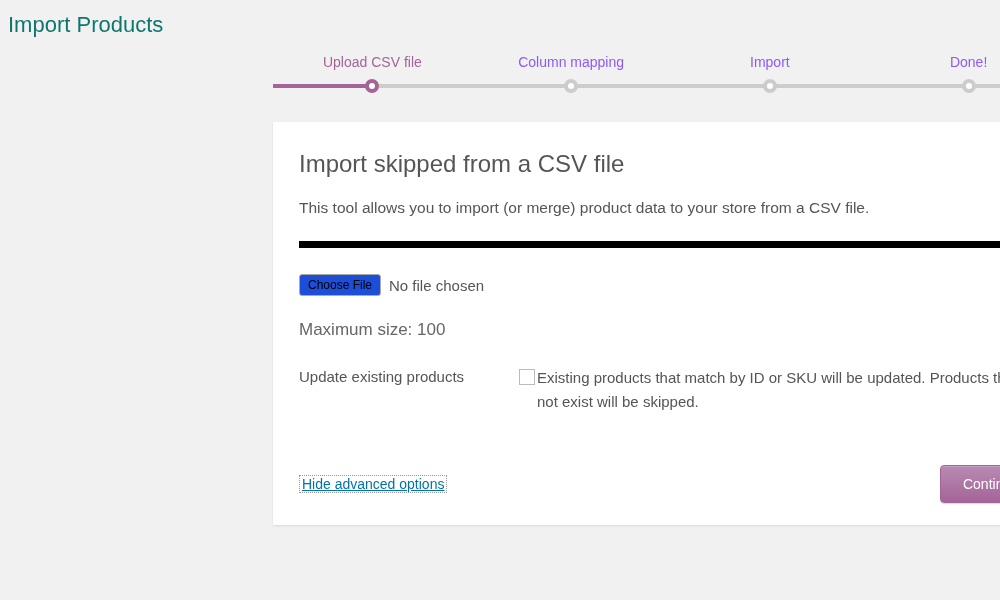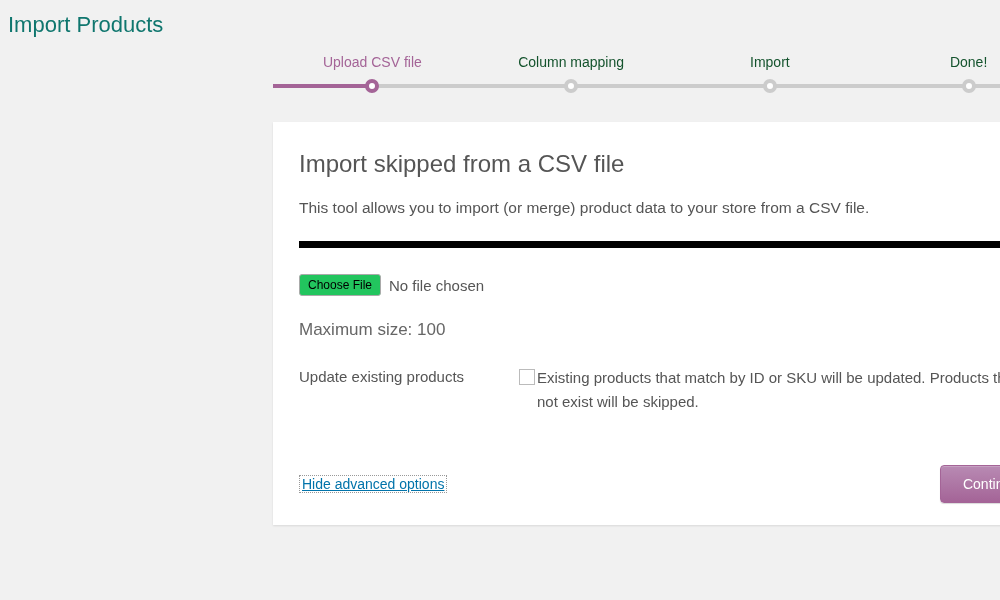--- a/index.html
+++ b/index.html
@@ -45,21 +45,21 @@
       width: 12.5%;
     }
     .step {
       position: relative;
       z-index: 2;
       text-align: center;
       flex: 1;
     }
     .step-label {
       font-size: 14px;
-      color: #14532d;
+      color: #8b5cf6;
       padding-bottom: 10px;
       display: block;
     }
     .step.active .step-label {
       color: #a46497;
     }
     .step-dot {
       width: 14px;
       height: 14px;
       border-radius: 50%;
@@ -108,21 +108,21 @@
       color: #555;
     }
     .file-picker {
       display: flex;
       align-items: center;
       gap: 8px;
     }
     .choose-btn {
       font-size: 12px;
       padding: 3px 8px;
-      background: #22c55e;
+      background: #1d4ed8;
       border: 1px solid #aaa;
       border-radius: 3px;
       cursor: pointer;
     }
     .file-status {
       font-size: 15px;
       color: #555;
     }
     .hint {
       font-size: 17px;

